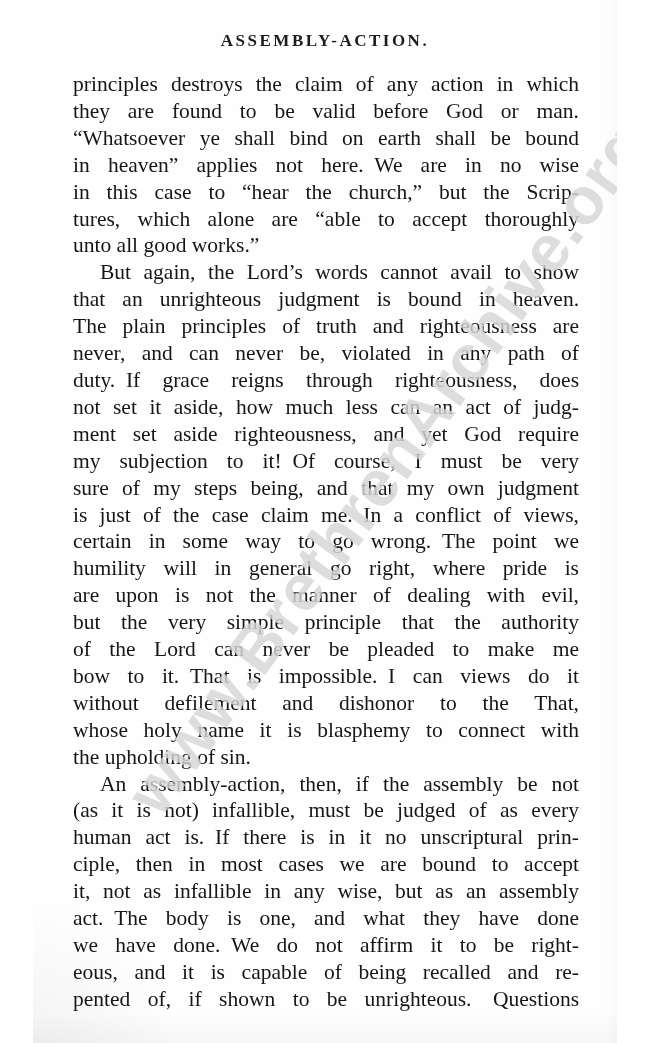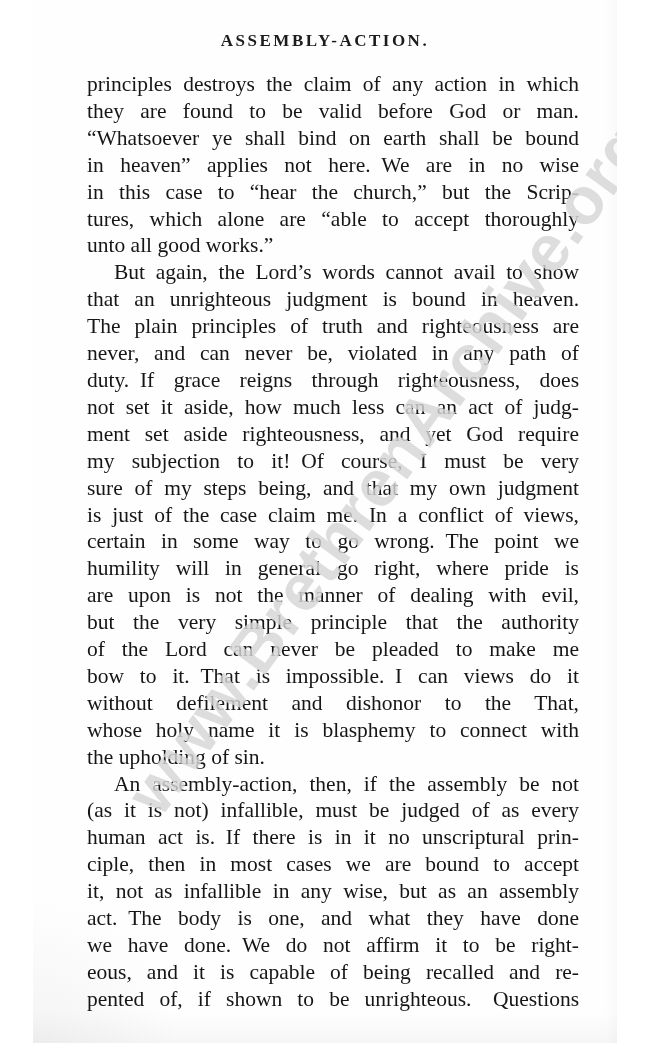--- a/index.html
+++ b/index.html
@@ -34,21 +34,21 @@
     text-align: center;
     font-size: 17px;
     font-weight: bold;
     letter-spacing: 2.5px;
     color: #1c1c1c;
     z-index: 2;
   }
   .page-body {
     position: absolute;
     top: 71px;
-    left: 54px;
+    left: 40px;
     right: 38px;
     z-index: 2;
   }
   .paragraph { margin: 0; }
   .line {
     font-size: 21.5px;
     line-height: 26.9px;
     text-align: justify;
     text-align-last: justify;
     text-justify: inter-word;

